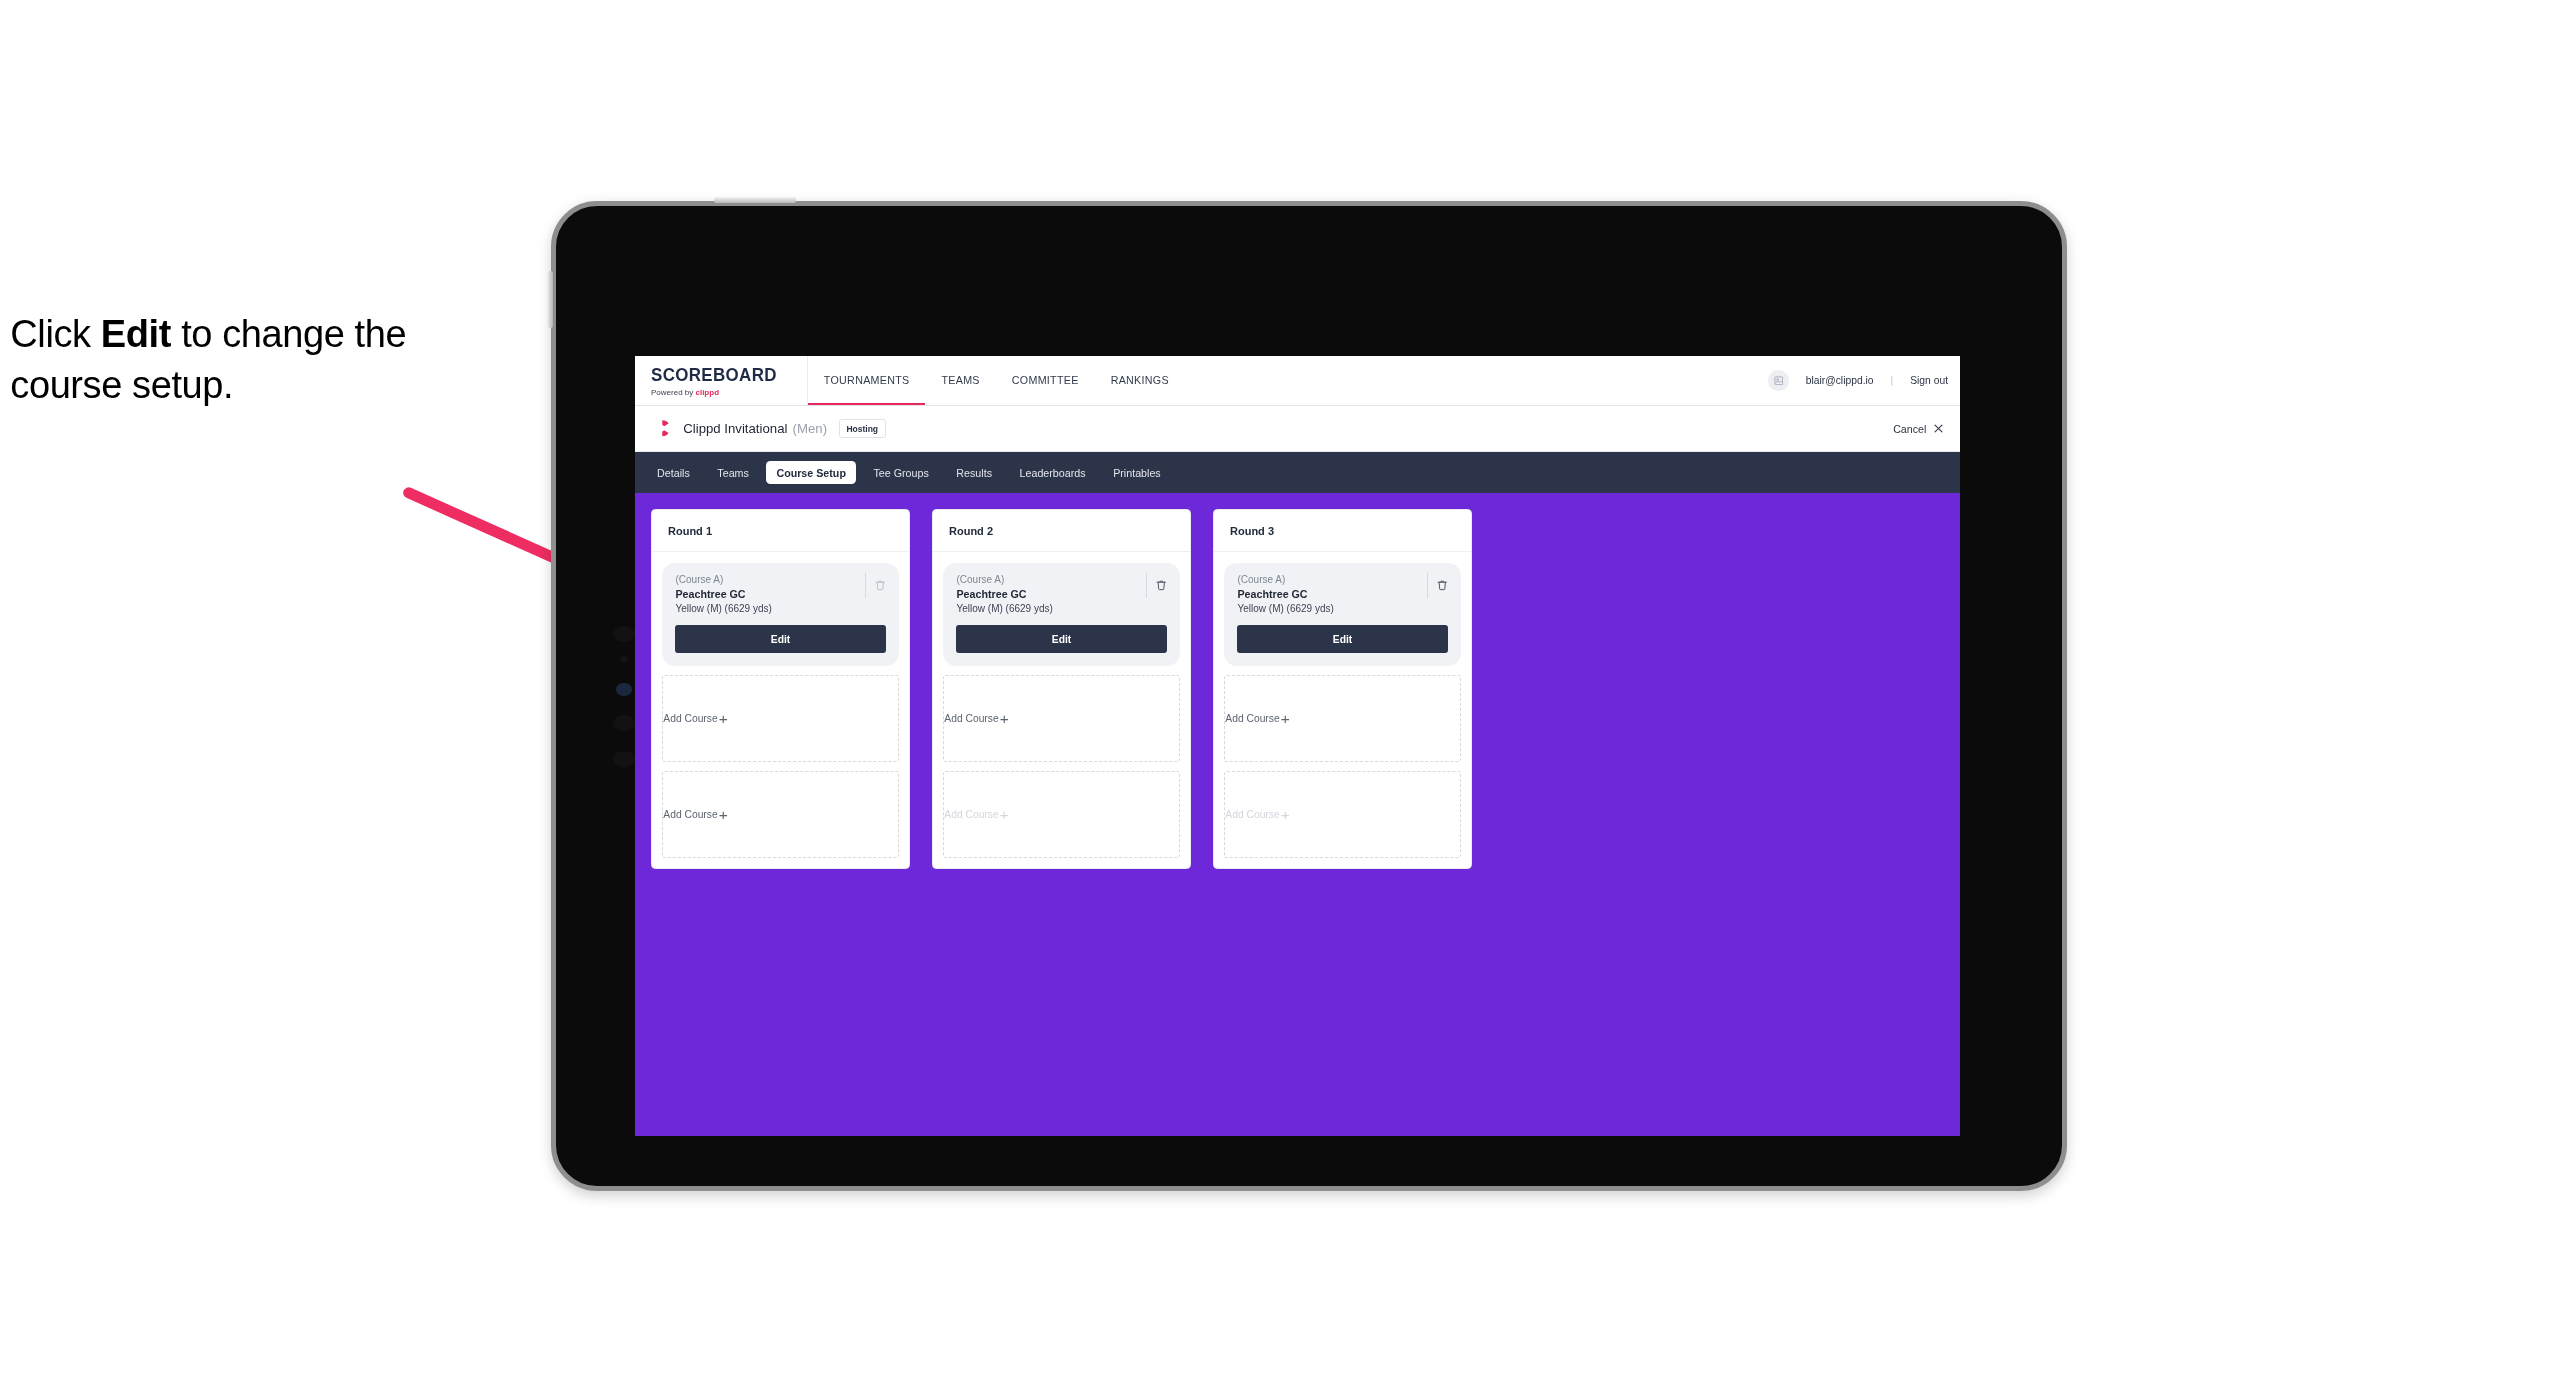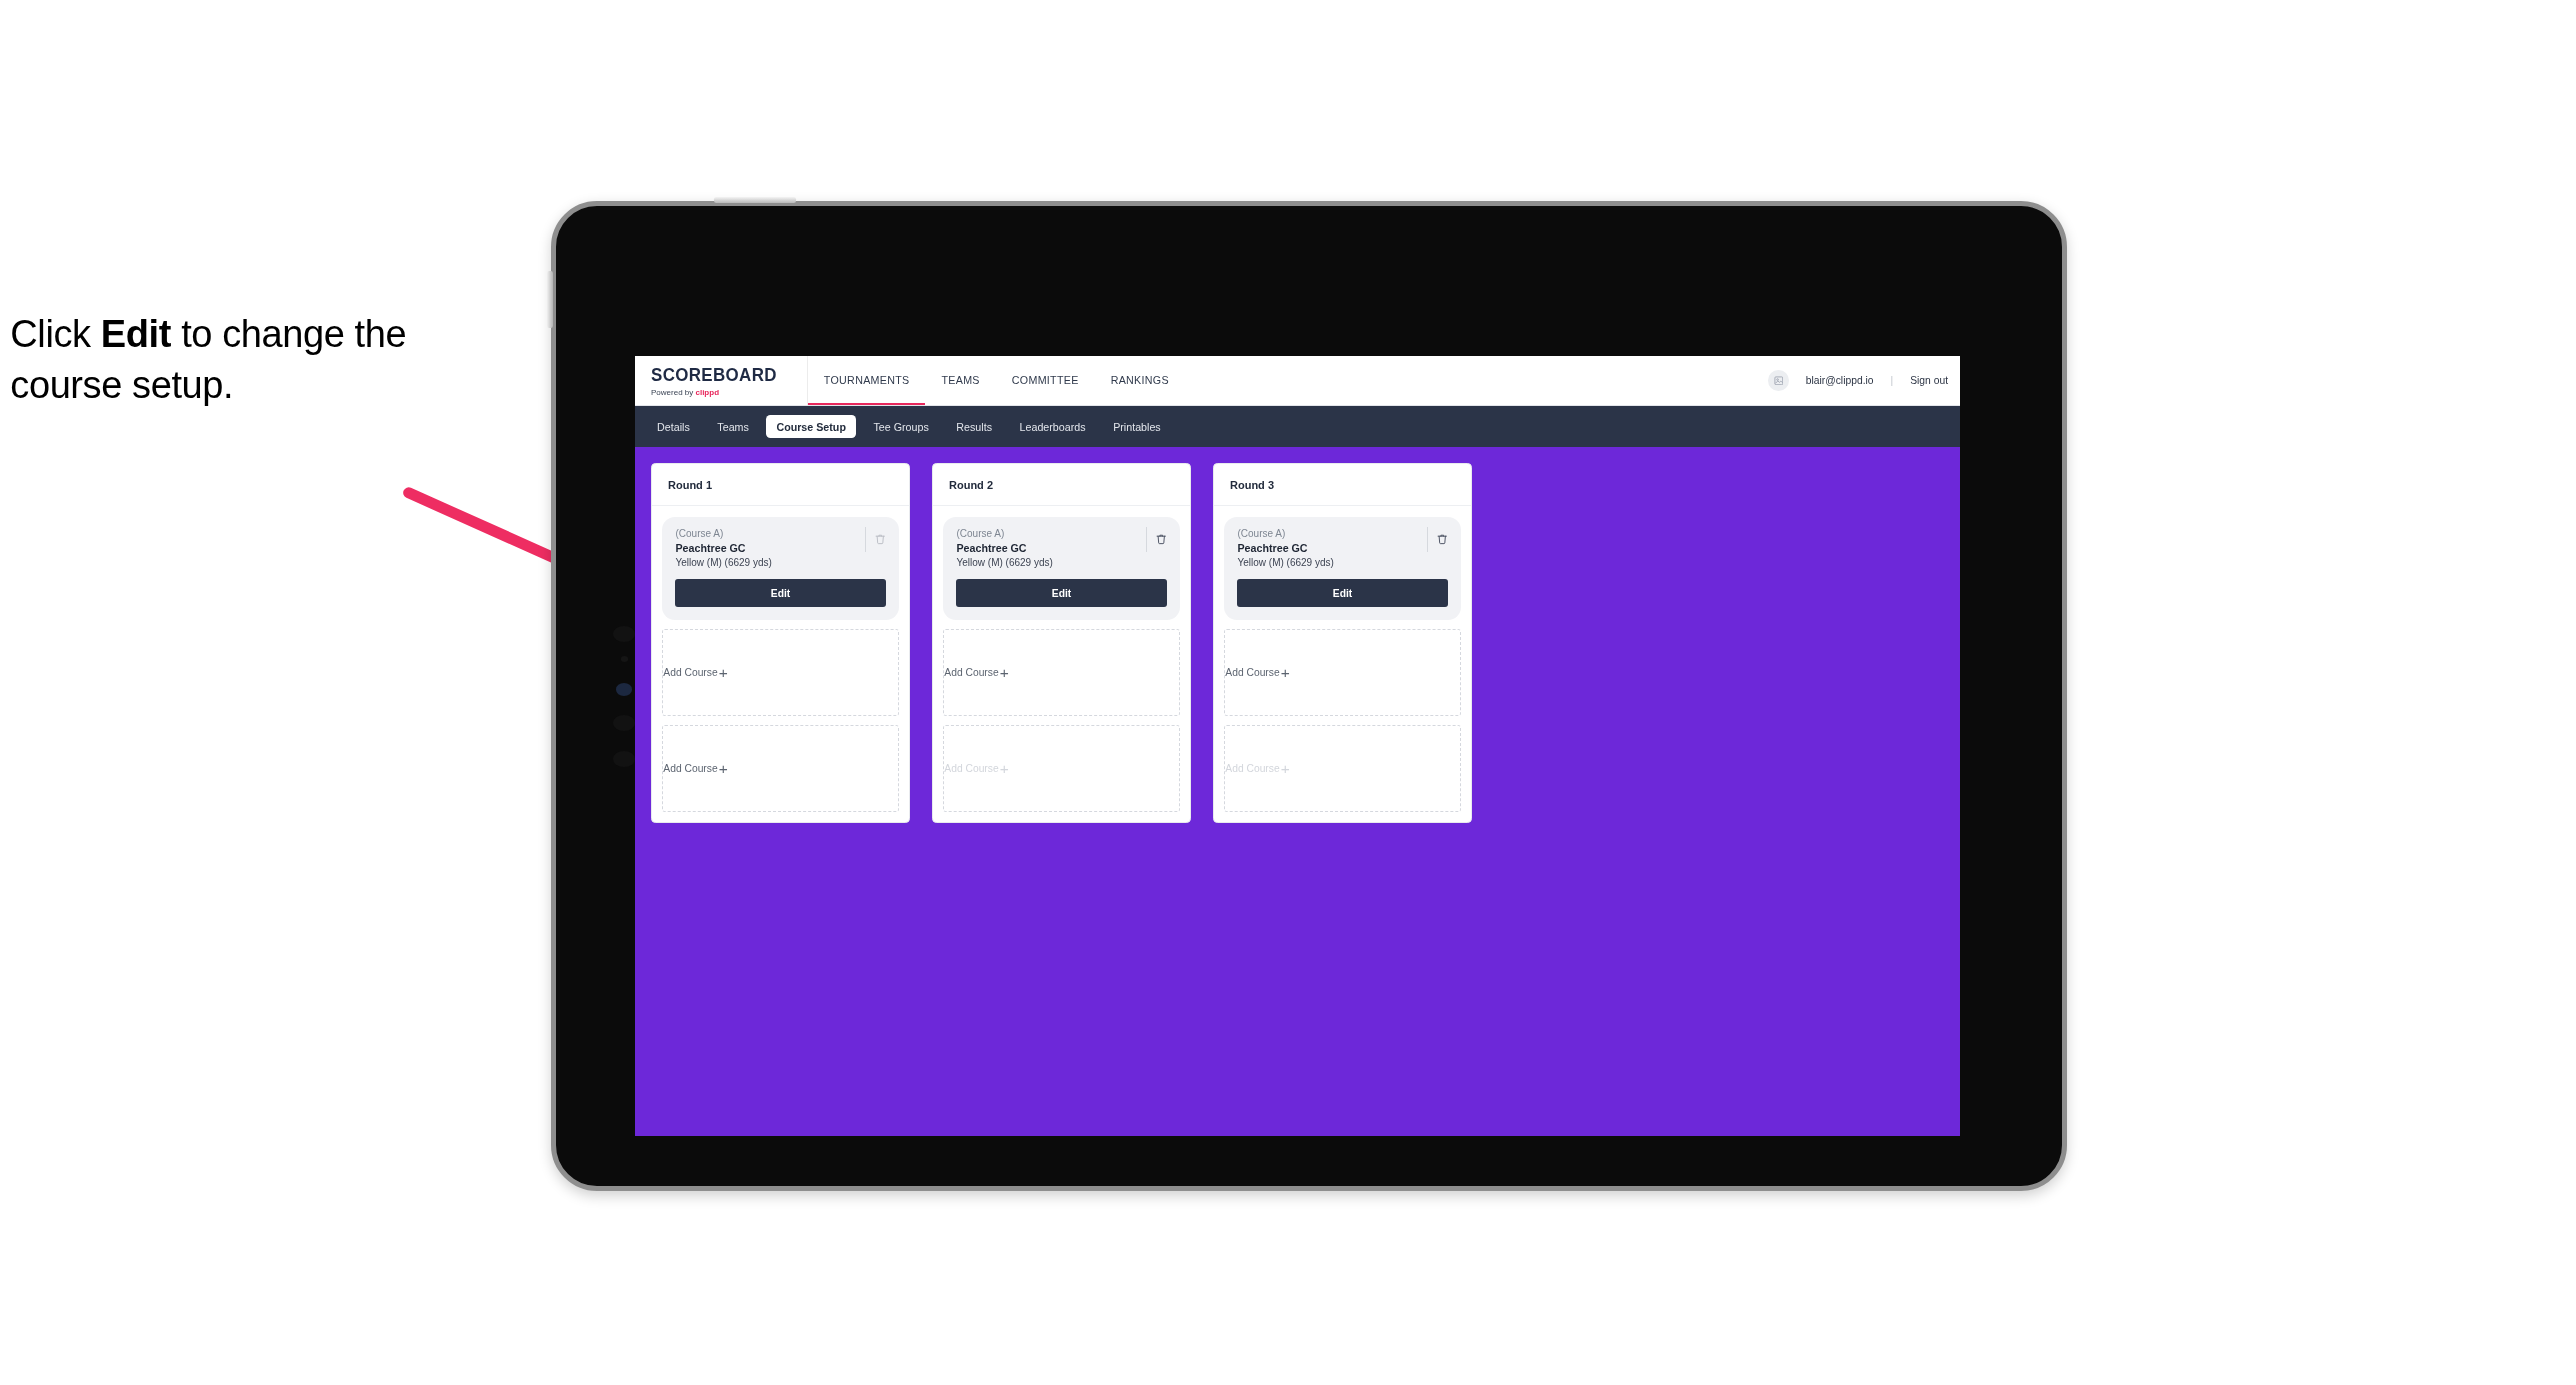--- a/index.html
+++ b/index.html
@@ -321,20 +321,39 @@
             <circle cx="6" cy="6" r="1.4"></circle>
             <path d="M2.2 12.4 L6.4 8.2 L9 10.6 L11.4 8.4 L14 11"></path>
           </svg>
         </div>
         <span>blair@clippd.io</span>
         <span class="sep">|</span>
         <span class="signout">Sign out</span>
       </div>
     </div>
 
+    <div class="tbar">
+      <div class="c-logo">
+        <svg width="20.6" height="20.6" viewBox="0 0 28 28">
+          <path d="M14 3.2 A10.8 10.8 0 1 0 14 24.8 A10.8 10.8 0 0 1 14 3.2 Z" fill="#e8285c"></path>
+          <path d="M14 3.2 A10.8 10.8 0 0 1 22.6 7.6 L16.4 11.2 A4 4 0 0 0 14 9.6 Z" fill="#e8285c"></path>
+          <path d="M14 24.8 A10.8 10.8 0 0 0 22.6 20.4 L16.4 16.8 A4 4 0 0 1 14 18.4 Z" fill="#e8285c"></path>
+        </svg>
+      </div>
+      <span class="t-name">Clippd Invitational</span>
+      <span class="t-gender">(Men)</span>
+      <span class="t-badge">Hosting</span>
+      <div class="t-cancel">
+        <span>Cancel</span>
+        <svg width="11" height="11" viewBox="0 0 16 16" stroke="#2c3444" stroke-width="1.5" stroke-linecap="round">
+          <line x1="3" y1="3" x2="13" y2="13"></line>
+            <line x1="13" y1="3" x2="3" y2="13"></line>
+        </svg>
+      </div>
+    </div>
 
     <div class="tabs">
       <div class="tab">Details</div>
       <div class="tab">Teams</div>
       <div class="tab active">Course Setup</div>
       <div class="tab">Tee Groups</div>
       <div class="tab">Results</div>
       <div class="tab">Leaderboards</div>
       <div class="tab">Printables</div>
     </div>

